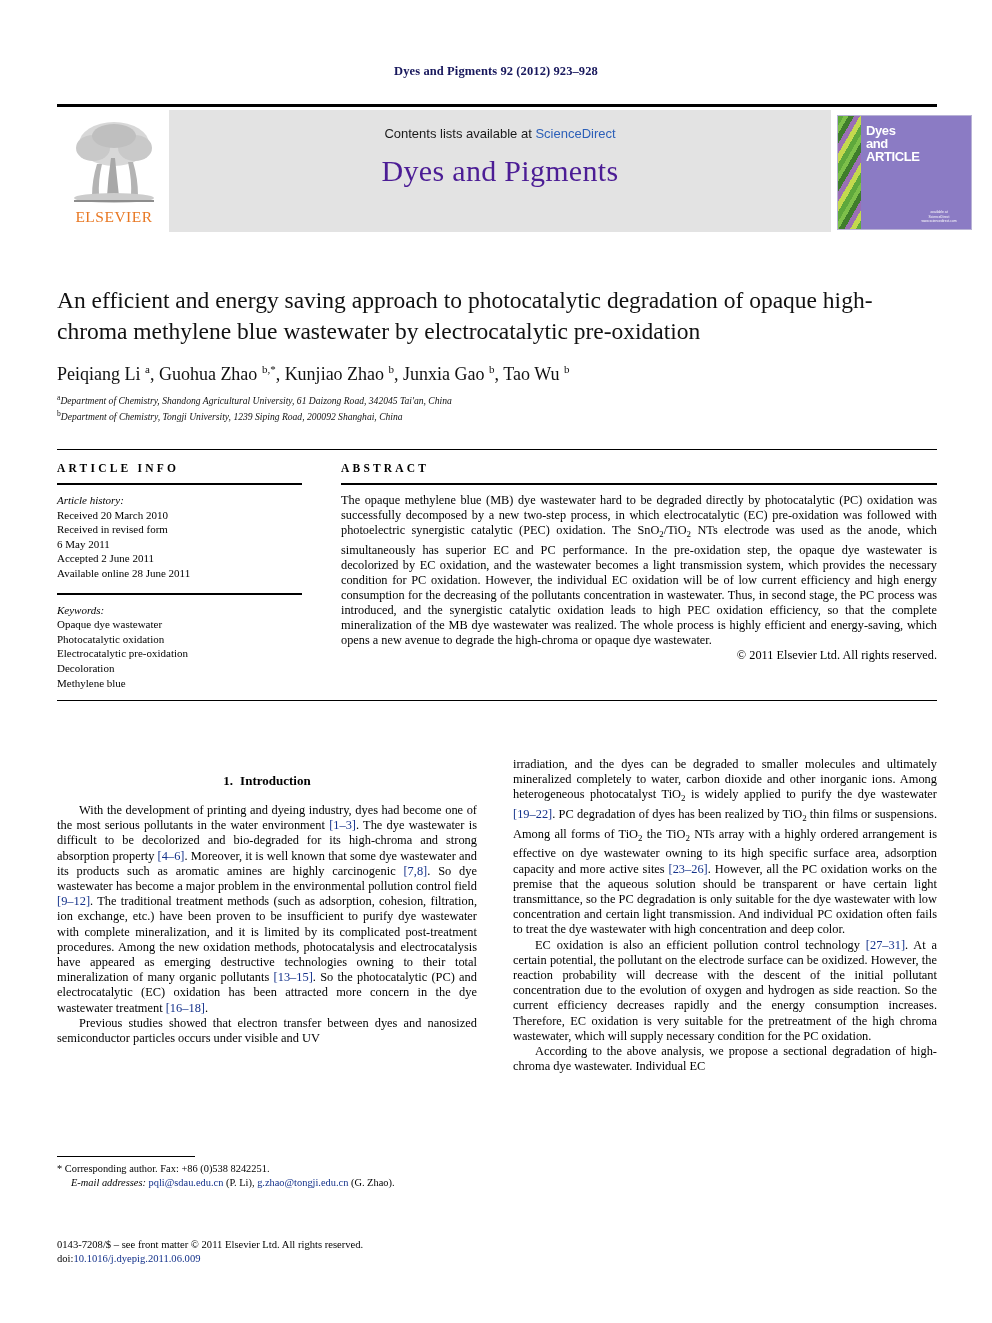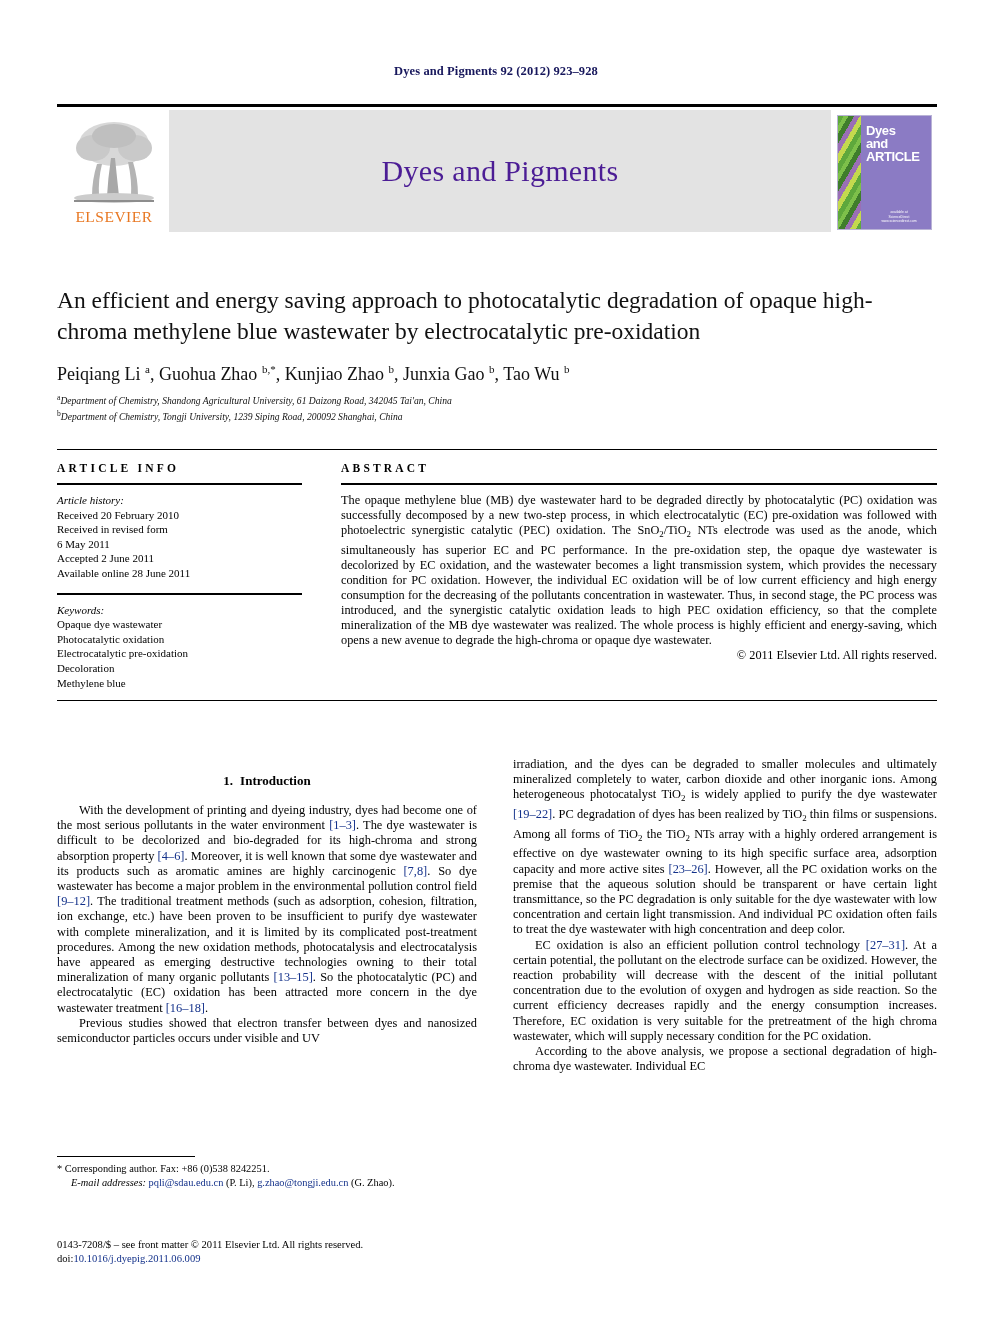--- a/index.html
+++ b/index.html
@@ -92,20 +92,21 @@
 
   
   .cover-thumb {
     position: absolute;
     left: 6px; top: 5px;
     width: 93px;
     height: 113px;
     background: #8b7bc4;
     border: 1px solid #b9b3d6;
     overflow: hidden;
+    padding-left: 40px;
   }
   .cover-strip {
     position: absolute;
     left: 0; top: 0;
     width: 23px; height: 113px;
     background:
       repeating-linear-gradient(120deg, #5ea83c 0 5px, #7dc04a 5px 9px, #3f7d2c 9px 14px, #9a6fb5 14px 19px, #c4d94e 19px 24px);
   }
   .cover-title {
     position: absolute;
@@ -335,20 +336,23 @@
               <path d="M26 46 q-5 16 -5 32 h7 q-1 -16 3 -32 z" fill="#b4b4b4"></path>
               <ellipse cx="43" cy="80" rx="40" ry="5" fill="#cccccc"></ellipse>
               <path d="M3 82 h80 v2 h-80 z" fill="#8d8d8d"></path>
             </g>
           </svg>
           <div class="elsevier-word">ELSEVIER</div>
         </div>
       </div>
 
       <div class="center-cell">
+        <div class="contents-line">
+          <span>Contents lists available at </span><span class="sciencedirect-link">ScienceDirect</span>
+        </div>
         <div class="journal-name">Dyes and Pigments</div>
       </div>
 
       <div class="cover-cell">
         <div class="cover-thumb">
           <div class="cover-strip"></div>
           <div class="cover-title">
             <div>Dyes</div>
             <div>and</div>
             <div>ARTICLE</div>
@@ -370,21 +374,21 @@
     <div><sup>a</sup><span>Department of Chemistry, Shandong Agricultural University, 61 Daizong Road, 342045 Tai'an, China</span></div>
     <div><sup>b</sup><span>Department of Chemistry, Tongji University, 1239 Siping Road, 200092 Shanghai, China</span></div>
   </div>
 
   <div class="rule-top"></div>
 
   <div class="info-col">
     <div class="sec-head">ARTICLE INFO</div>
     <div class="hr-thick"></div>
     <div class="hist-title">Article history:</div>
-    <div class="hist-line">Received 20 February 2010</div>
+    <div class="hist-line">Received 20 March 2010</div>
     <div class="hist-line">Received in revised form</div>
     <div class="hist-line">6 May 2011</div>
     <div class="hist-line">Accepted 2 June 2011</div>
     <div class="hist-line">Available online 28 June 2011</div>
     <div class="hr-thin"></div>
     <div class="kw-block">
       <div class="kw-title">Keywords:</div>
       <div class="kw-line">Opaque dye wastewater</div>
       <div class="kw-line">Photocatalytic oxidation</div>
       <div class="kw-line">Electrocatalytic pre-oxidation</div>

